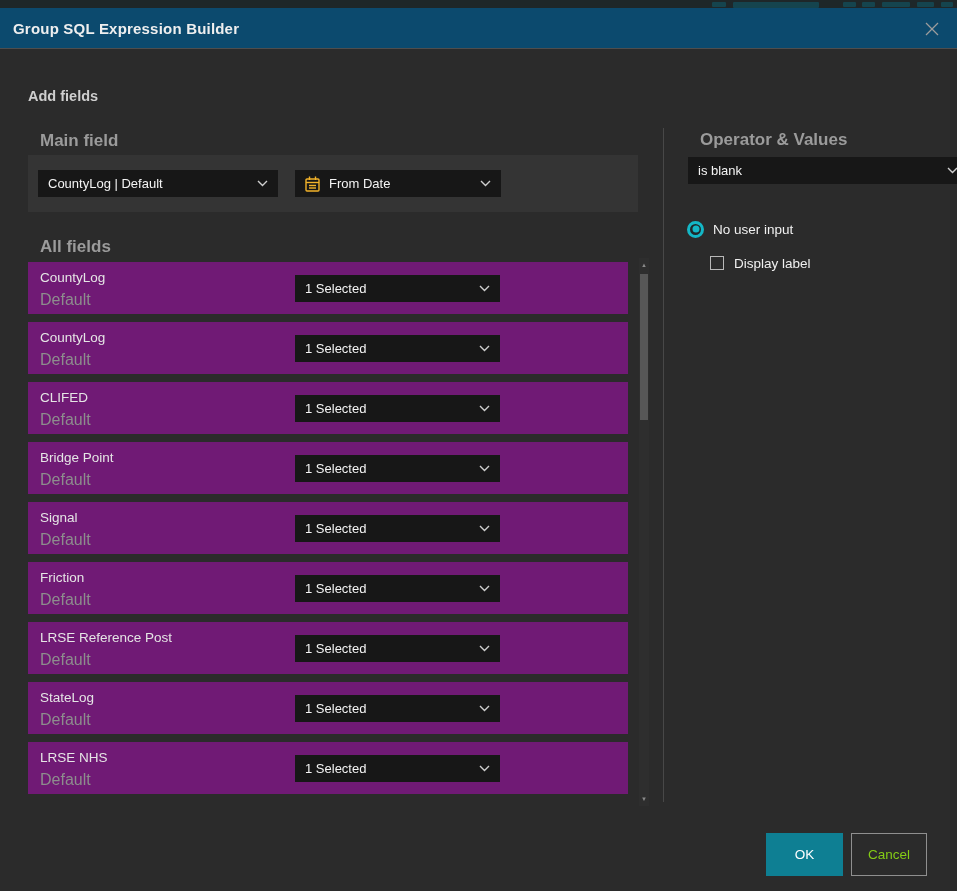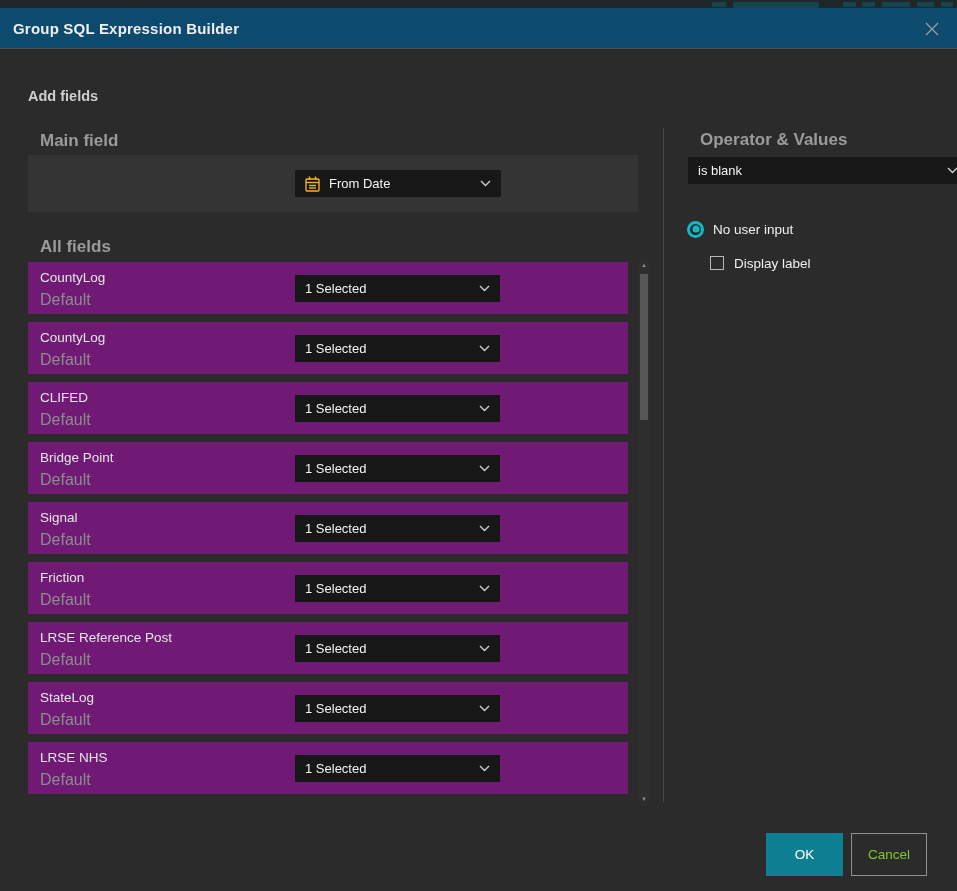--- a/index.html
+++ b/index.html
@@ -129,20 +129,28 @@
       </svg>
     </div>
   </div>
 
   <div class="section-h1 add-fields">Add fields</div>
   <div class="section-h2 main-field-label">Main field</div>
   <div class="section-h2 all-fields-label">All fields</div>
   <div class="section-h2 opval-label">Operator &amp; Values</div>
 
   <div class="main-panel">
+    <div class="dropdown dd-dataset">
+      <span class="dd-text">CountyLog | Default</span>
+      <span class="chev">
+        <svg width="11" height="7" viewBox="0 0 11 7" fill="none" stroke-width="1.4">
+            <polyline points="1,1 5.5,5.5 10,1"></polyline>
+          </svg>
+      </span>
+    </div>
     <div class="dropdown dd-datefield">
       <span class="cal-icon">
         <svg width="15" height="16" viewBox="0 0 15 16" fill="none" stroke="#f2b32a" stroke-width="1.4">
           <rect x="1" y="3" width="13" height="12" rx="1"></rect>
           <line x1="1" y1="6.5" x2="14" y2="6.5"></line>
           <line x1="4.5" y1="0.5" x2="4.5" y2="4"></line>
           <line x1="10.5" y1="0.5" x2="10.5" y2="4"></line>
           <line x1="4" y1="9.5" x2="11" y2="9.5"></line>
           <line x1="4" y1="12" x2="11" y2="12"></line>
         </svg>

